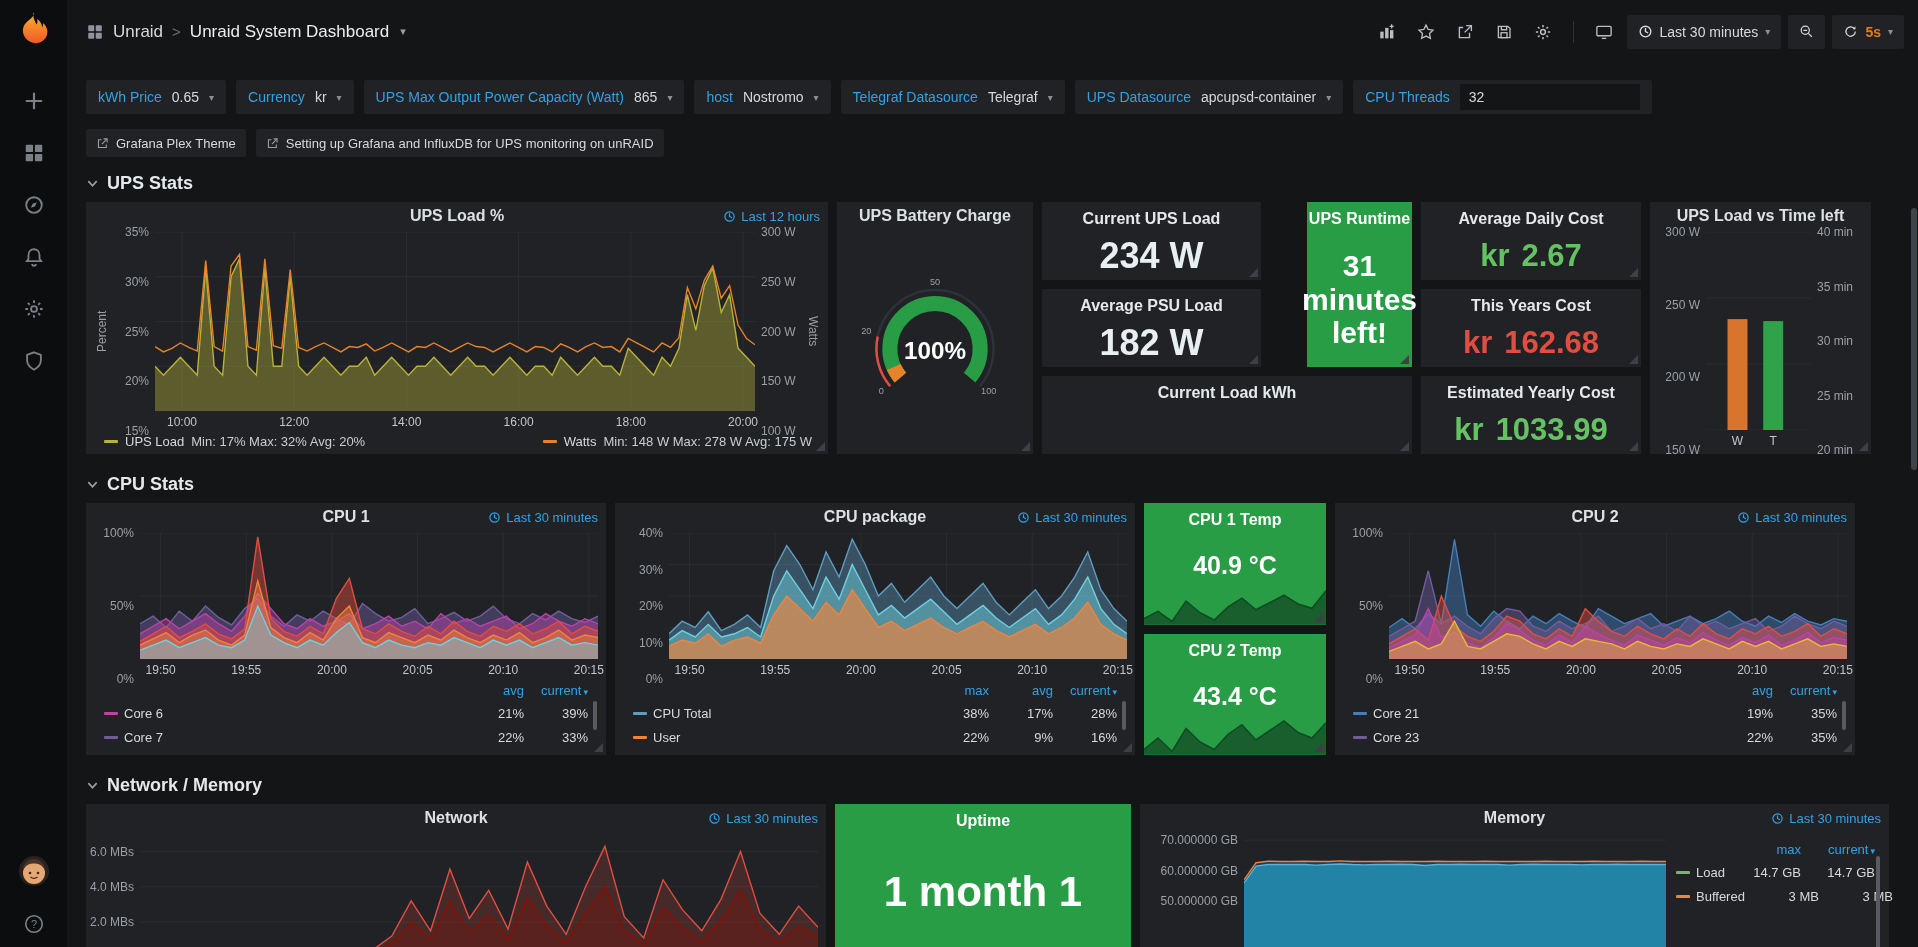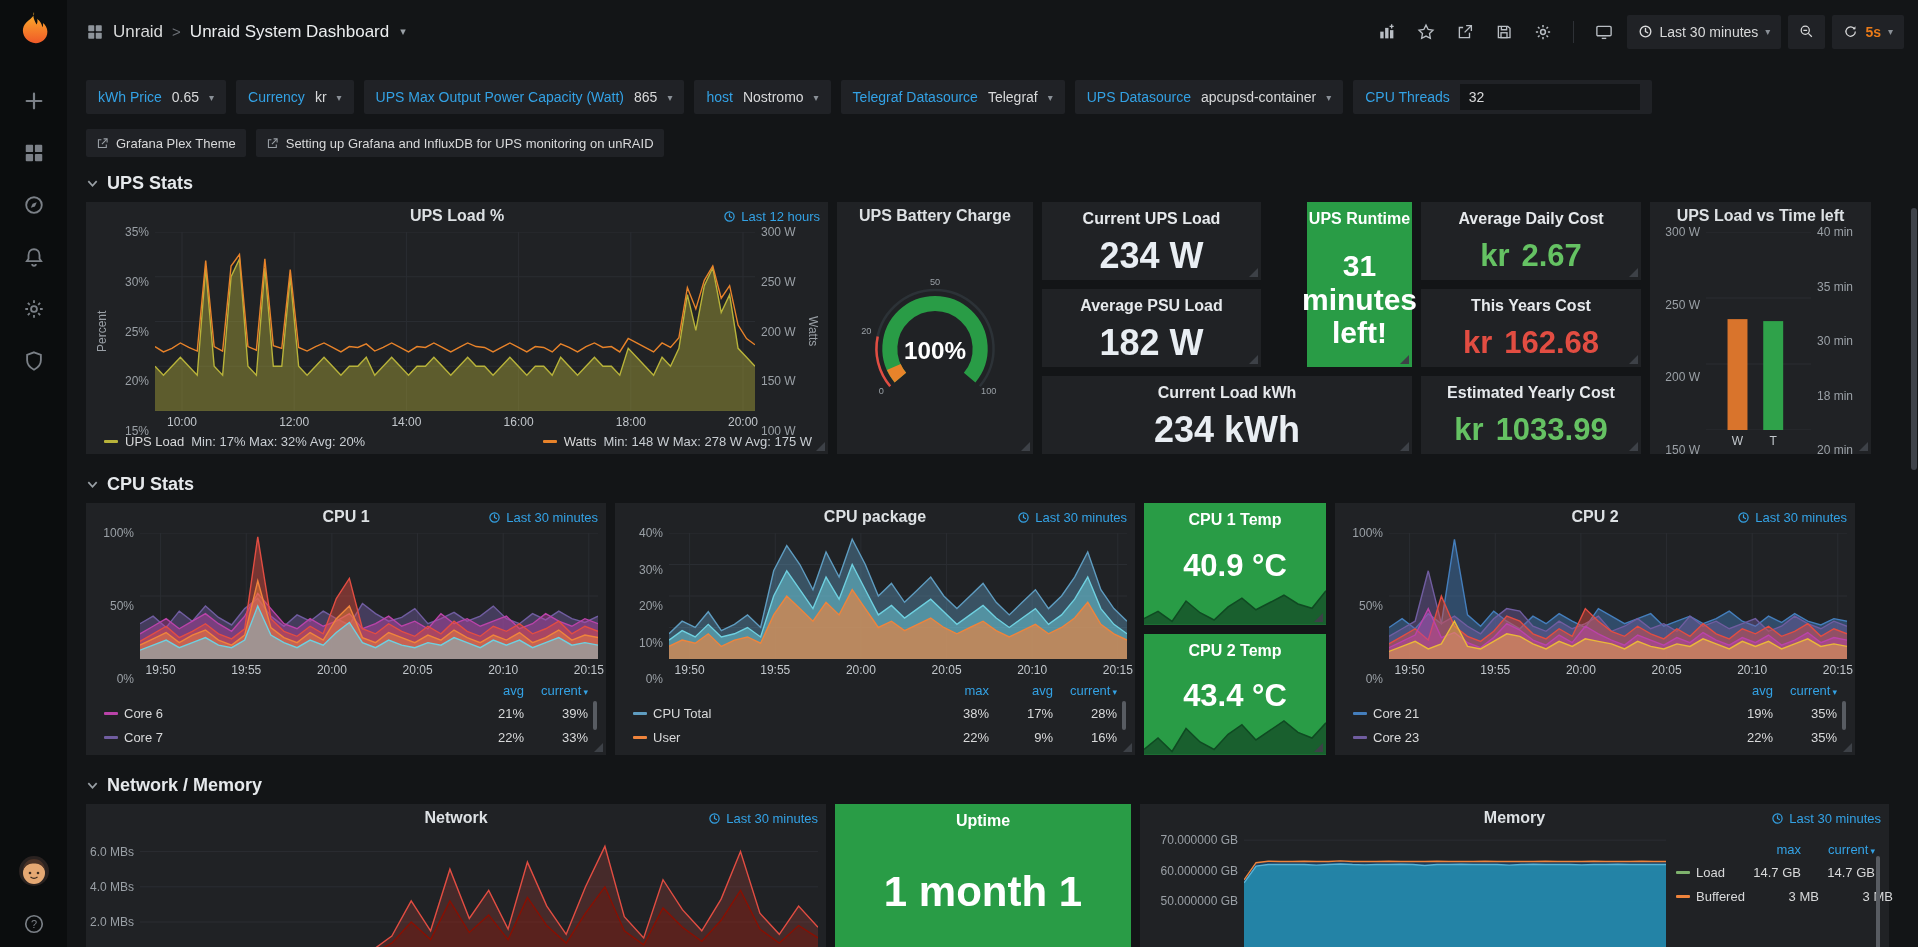--- a/index.html
+++ b/index.html
@@ -85,21 +85,21 @@
   .stat-value { font-size:36px; font-weight:700; color:#e9eef3; }
   .cost .stat-value, .cost .stat-prefix { font-size:31px; font-weight:700; }
   .stat-prefix { font-weight:700; }
   .green-val { color:#65c263; }
   .red-val { color:#e24d42; }
   .panel.green { background:#299c46; }
   .panel.green .stat-title, .panel.green .stat-value { color:#fff; }
   .runtime .stat-value { font-size:30px; line-height:1.12; padding:0 8px; white-space:normal; }
   .temp { overflow:hidden; }
   .temp .stat-value-wrap { padding-bottom:26px; }
-  .temp .stat-value { font-size:31px; }
+  .temp .stat-value { font-size:25px; }
   .spark { position:absolute; left:0; right:0; bottom:0; height:36%; }
   .spark svg { width:100%; height:100%; display:block; }
   .uptime .stat-value-wrap { align-items:flex-start; padding-top:34px; }
   .uptime .stat-value { font-size:42px; }
 
   
   .chart { flex:1; display:flex; flex-direction:column; min-height:0; padding:2px 8px 4px 8px; }
   .ts-body { flex:1; display:flex; min-height:0; }
   .yrot { writing-mode:vertical-rl; transform:rotate(180deg); font-size:12px; color:#9aa0a6; display:flex; align-items:center; justify-content:center; width:15px; flex:none; }
   .yrot.right { transform:none; }
@@ -465,23 +465,20 @@
             </div>
         </div>
         <div class="panel stat">
           <div class="stat-title">Average PSU Load</div>
           <div class="stat-value-wrap">
               <span class="stat-value">182 W</span>
             </div>
         </div>
         <div class="panel stat span-cols">
           <div class="stat-title">Current Load kWh</div>
-          <div class="stat-value-wrap">
-              <span class="stat-value">234 kWh</span>
-            </div>
         </div>
       </div>
 
       <div class="w-costs col">
         <div class="panel stat cost">
           <div class="stat-title">Average Daily Cost</div>
           <div class="stat-value-wrap">
             <span class="stat-prefix green-val">kr</span>
             <span class="stat-value green-val">2.67</span>
           </div>
@@ -527,21 +524,21 @@
                 </div>
                 <div class="xticks">
                   <span class="xtick" style="left: 30%;">W</span>
                   <span class="xtick" style="left: 64%;">T</span>
                 </div>
               </div>
               <div class="yticks right" style="width: 52px;">
                 <span class="ytick" style="top: 0%;">40 min</span>
                 <span class="ytick" style="top: 25%;">35 min</span>
                 <span class="ytick" style="top: 50%;">30 min</span>
-                <span class="ytick" style="top: 75%;">18 min</span>
+                <span class="ytick" style="top: 75%;">25 min</span>
                 <span class="ytick" style="top: 100%;">20 min</span>
               </div>
             </div>
           </div>
       </div>
     </section>
 
     <div class="section-header later">
       <svg viewBox="0 0 14 14" fill="none" stroke="currentColor" stroke-width="1.8">
           <path d="M2.5 4.5L7 9.5l4.5-5"></path>

